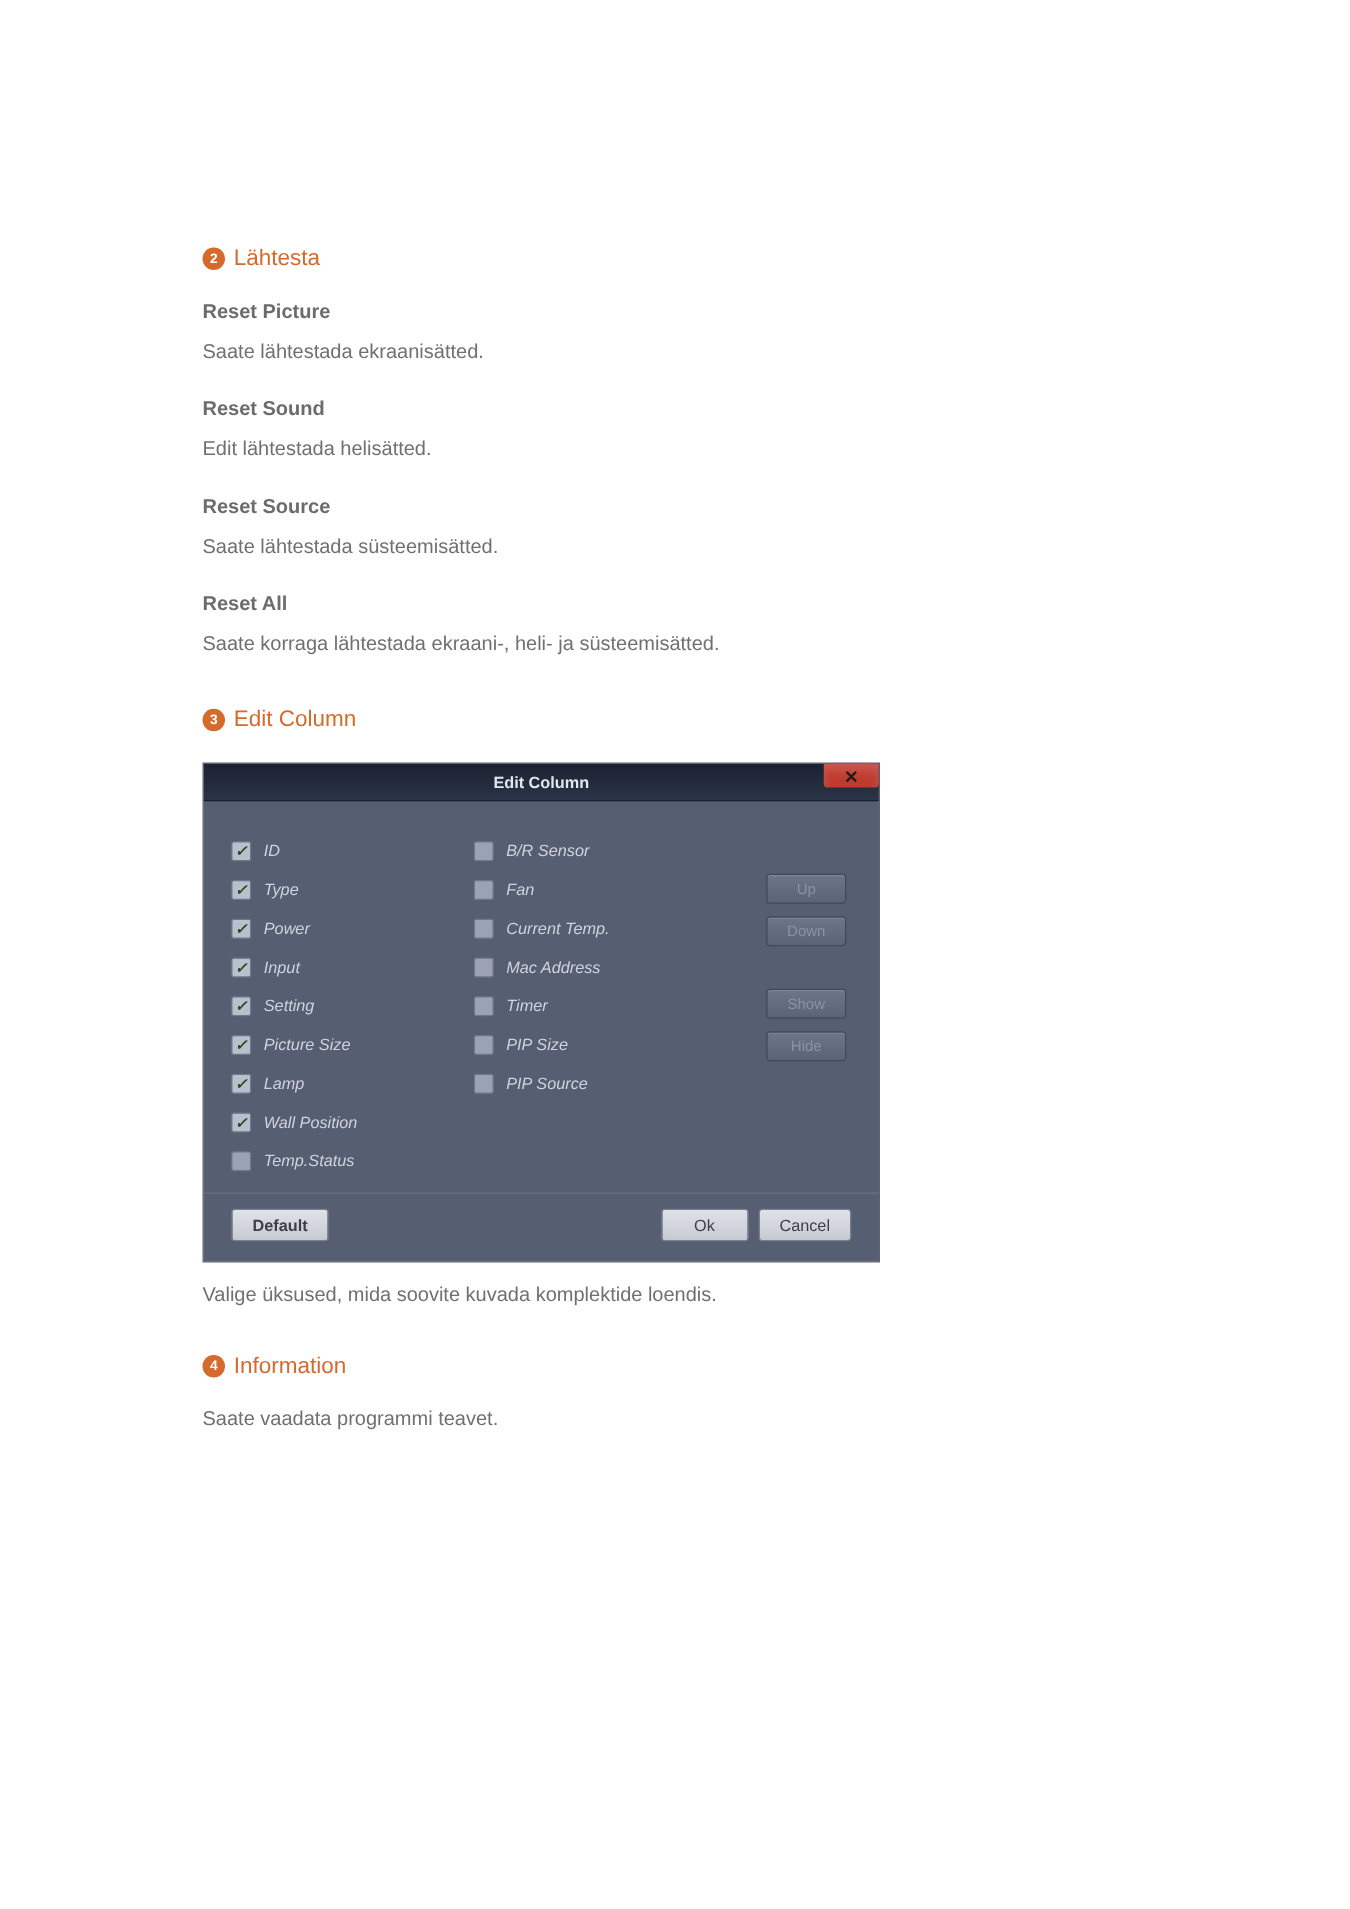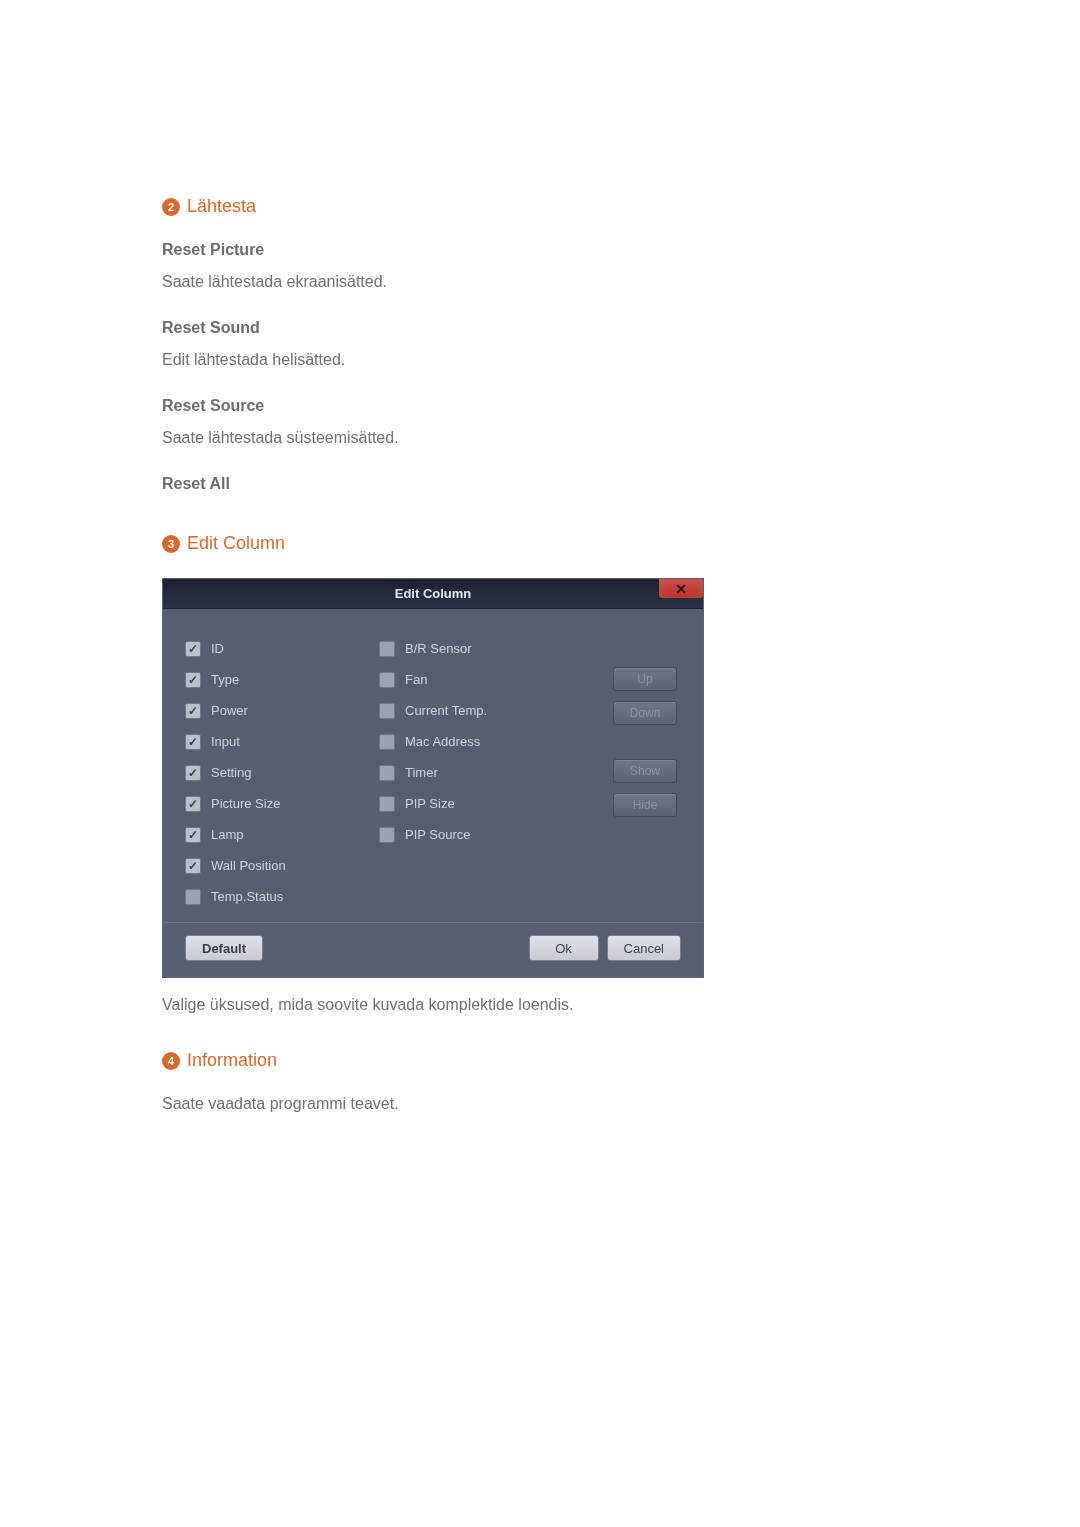--- a/index.html
+++ b/index.html
@@ -98,20 +98,21 @@
     gap: 8px;
   }
   .col {
     width: 186px;
   }
   .item {
     display: flex;
     align-items: center;
     gap: 10px;
     height: 31px;
+    font-style: italic;
   }
   .checkbox {
     width: 16px;
     height: 16px;
     border: 1px solid #6e778b;
     background: #b8bfcd;
     border-radius: 2px;
     display: flex;
     align-items: center;
     justify-content: center;
@@ -198,20 +199,21 @@
   <div>
     <div class="subheading">Reset Sound</div>
     <div class="bodytext">Edit lähtestada helisätted.</div>
   </div>
   <div>
     <div class="subheading">Reset Source</div>
     <div class="bodytext">Saate lähtestada süsteemisätted.</div>
   </div>
   <div>
     <div class="subheading">Reset All</div>
+    <div class="bodytext">Saate korraga lähtestada ekraani-, heli- ja süsteemisätted.</div>
   </div>
 
   <div class="section-heading sect3">
     <div class="circle-num">3</div>
     <div class="section-title">Edit Column</div>
   </div>
 
   <div class="dialog">
     <div class="titlebar">
       <div class="titlebar-text">Edit Column</div>

